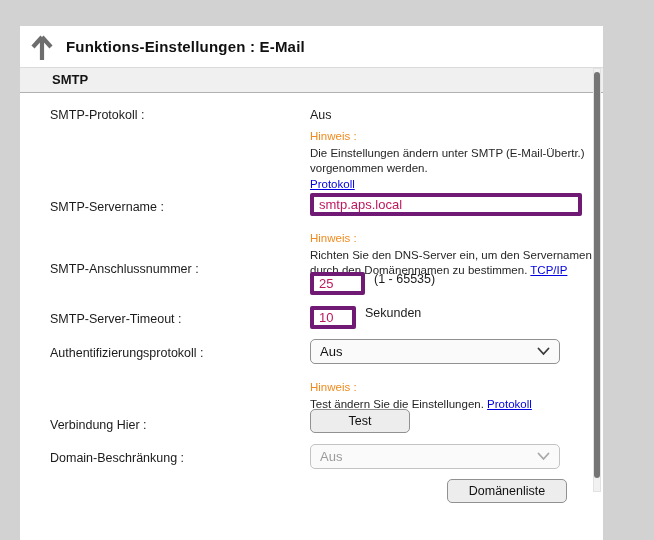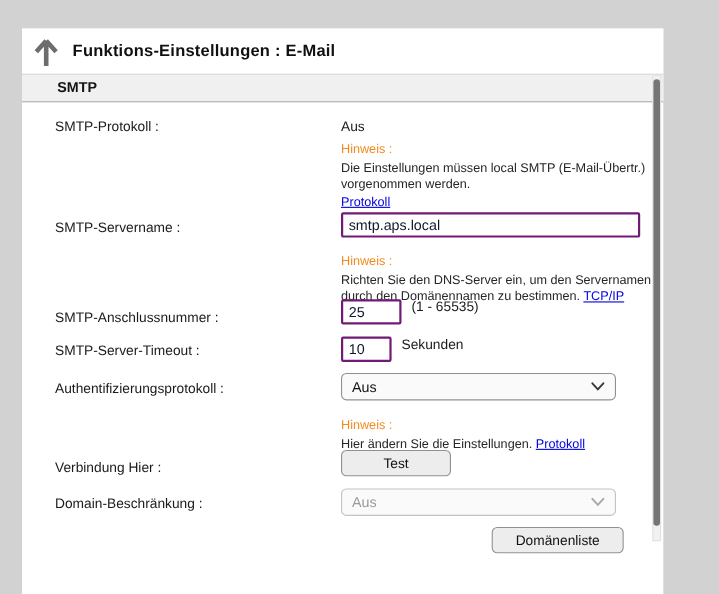--- a/index.html
+++ b/index.html
@@ -34,22 +34,22 @@
   .lbl { position:absolute; left:30px; font-size:12.5px; color:#1b1b1b; white-space:nowrap; }
   .val { position:absolute; left:290px; font-size:12.5px; color:#1b1b1b; }
   .hint {
     position:absolute; left:290px; font-size:11.5px; color:#262626;
     line-height:15.5px; white-space:nowrap;
   }
   .hint-title { color:#f28b1e; margin-bottom:1px; }
   a.link, .link { color:#0000e0; text-decoration:underline; cursor:pointer; font-size:11.5px; }
   .txt {
     position:absolute; box-sizing:border-box; height:23px;
-    border:2px solid #701a75; border-radius:2px; padding:0 5px;
-    font-family:"Liberation Sans", sans-serif; font-size:13px; color:#0f172a; background:#fff;
+    border:4px solid #701a75; border-radius:2px; padding:0 5px;
+    font-family:"Liberation Sans", sans-serif; font-size:13px; color:#be185d; background:#fff;
   }
   .ctl-inline { position:absolute; left:290px; display:flex; align-items:flex-start; gap:9px; }
   .ctl-inline .txt { position:static; }
   .ctl-inline .suffix { font-size:12.5px; color:#1b1b1b; white-space:nowrap; }
   .select {
     position:absolute; left:290px; box-sizing:border-box; width:250px; height:25px;
     border:1px solid #919191; border-radius:5px; background:#fafafa;
     display:flex; align-items:center; justify-content:space-between;
     padding:0 9px 0 9px; font-size:13px; color:#111; cursor:pointer;
   }
@@ -90,38 +90,38 @@
 
     <div class="secbar" style="top:41px;">
       <span>SMTP</span>
     </div>
 
     <div class="lbl" style="top:82px;">SMTP-Protokoll :</div>
     <div class="val" style="top:82px;">Aus</div>
 
     <div class="hint" style="top:103px;">
       <div class="hint-title">Hinweis :</div>
-      <div>Die Einstellungen müssen local SMTP (E-Mail-Übertr.)</div>
+      <div>Die Einstellungen ändern unter SMTP (E-Mail-Übertr.)</div>
       <div>vorgenommen werden.</div>
       <div><a class="link" href="#">Protokoll</a></div>
     </div>
 
     <div class="lbl" style="top:174px;">SMTP-Servername :</div>
     <input class="txt" style="top: 167px; left: 290px; width: 272px;" value="smtp.aps.local">
 
     <div class="hint" style="top:205px;">
       <div class="hint-title">Hinweis :</div>
       <div>Richten Sie den DNS-Server ein, um den Servernamen</div>
       <div>
         <span>durch den Domänennamen zu bestimmen.</span>
         <a class="link" href="#">TCP/IP</a>
       </div>
     </div>
 
-    <div class="lbl" style="top:256px;">SMTP-Anschlussnummer :</div>
+    <div class="lbl" style="top:236px;">SMTP-Anschlussnummer :</div>
     <div class="ctl-inline" style="top:246px;">
       <input class="txt" style="width: 55px;" value="25">
       <span class="suffix">(1 - 65535)</span>
     </div>
 
     <div class="lbl" style="top:286px;">SMTP-Server-Timeout :</div>
     <div class="ctl-inline" style="top:280px;">
       <input class="txt" style="width: 46px;" value="10">
       <span class="suffix">Sekunden</span>
     </div>
@@ -132,21 +132,21 @@
       <span class="chev">
         <svg width="13" height="9" viewBox="0 0 13 9" aria-hidden="true">
           <path d="M1.5 1.5 L6.5 7 L11.5 1.5" fill="none" stroke="currentColor" stroke-width="1.8" stroke-linecap="round"></path>
         </svg>
       </span>
     </div>
 
     <div class="hint" style="top:354px;">
       <div class="hint-title">Hinweis :</div>
       <div>
-        <span>Hier ändern Sie die Einstellungen.</span>
+        <span>Test ändern Sie die Einstellungen.</span>
         <a class="link" href="#">Protokoll</a>
       </div>
     </div>
 
     <div class="lbl" style="top:392px;">Verbindung Hier :</div>
     <button class="btn" style="top:383px; left:290px; width:100px;">Test</button>
 
     <div class="lbl" style="top:425px;">Domain-Beschränkung :</div>
     <div class="select disabled" style="top:418px;">
       <span>Aus</span>

